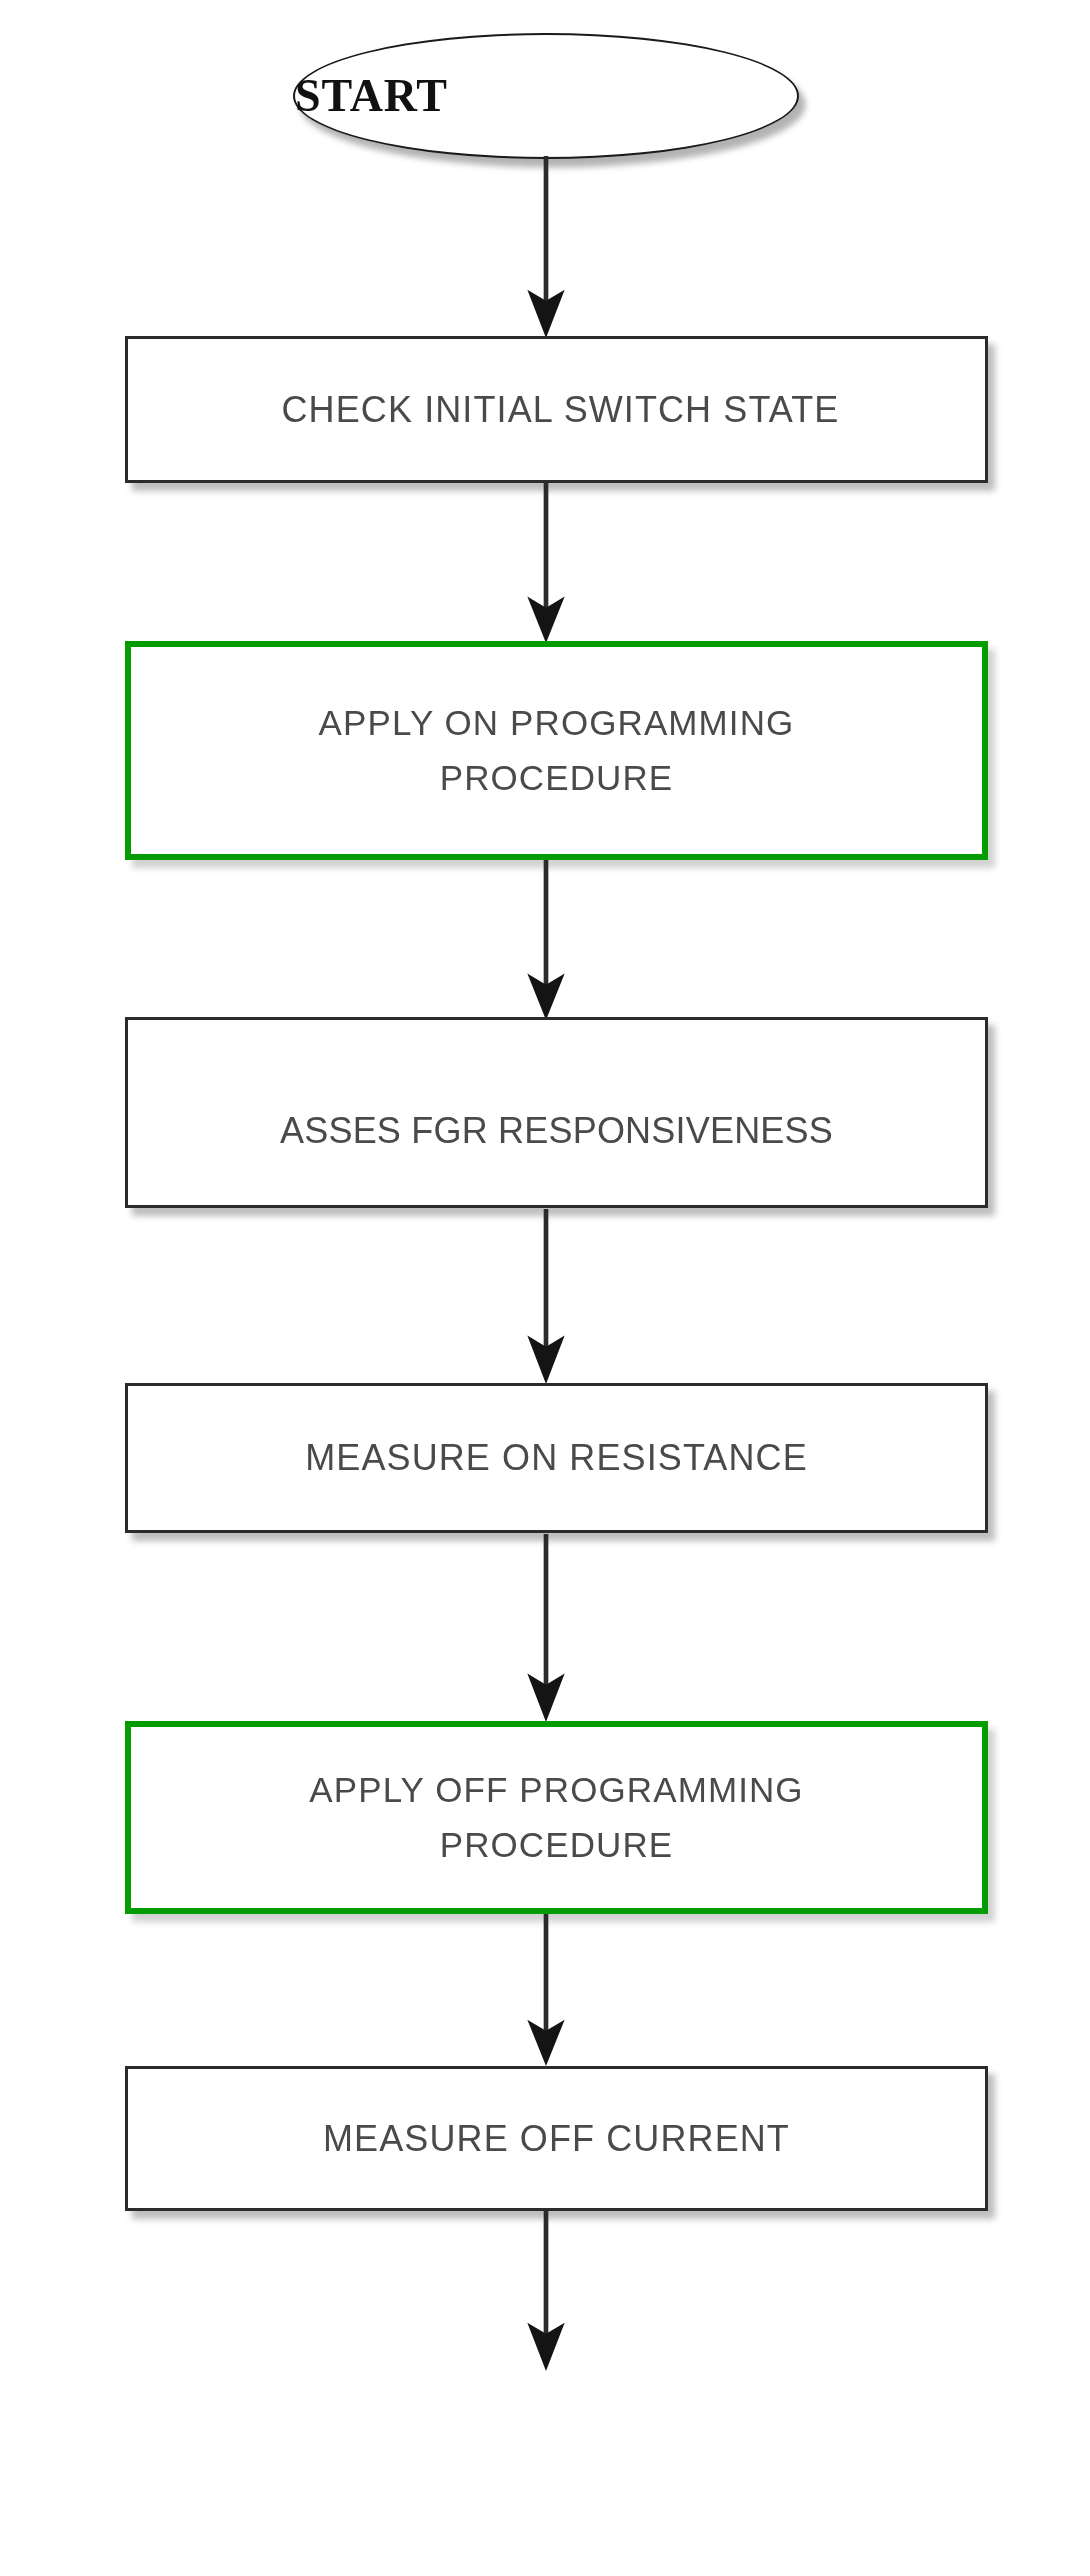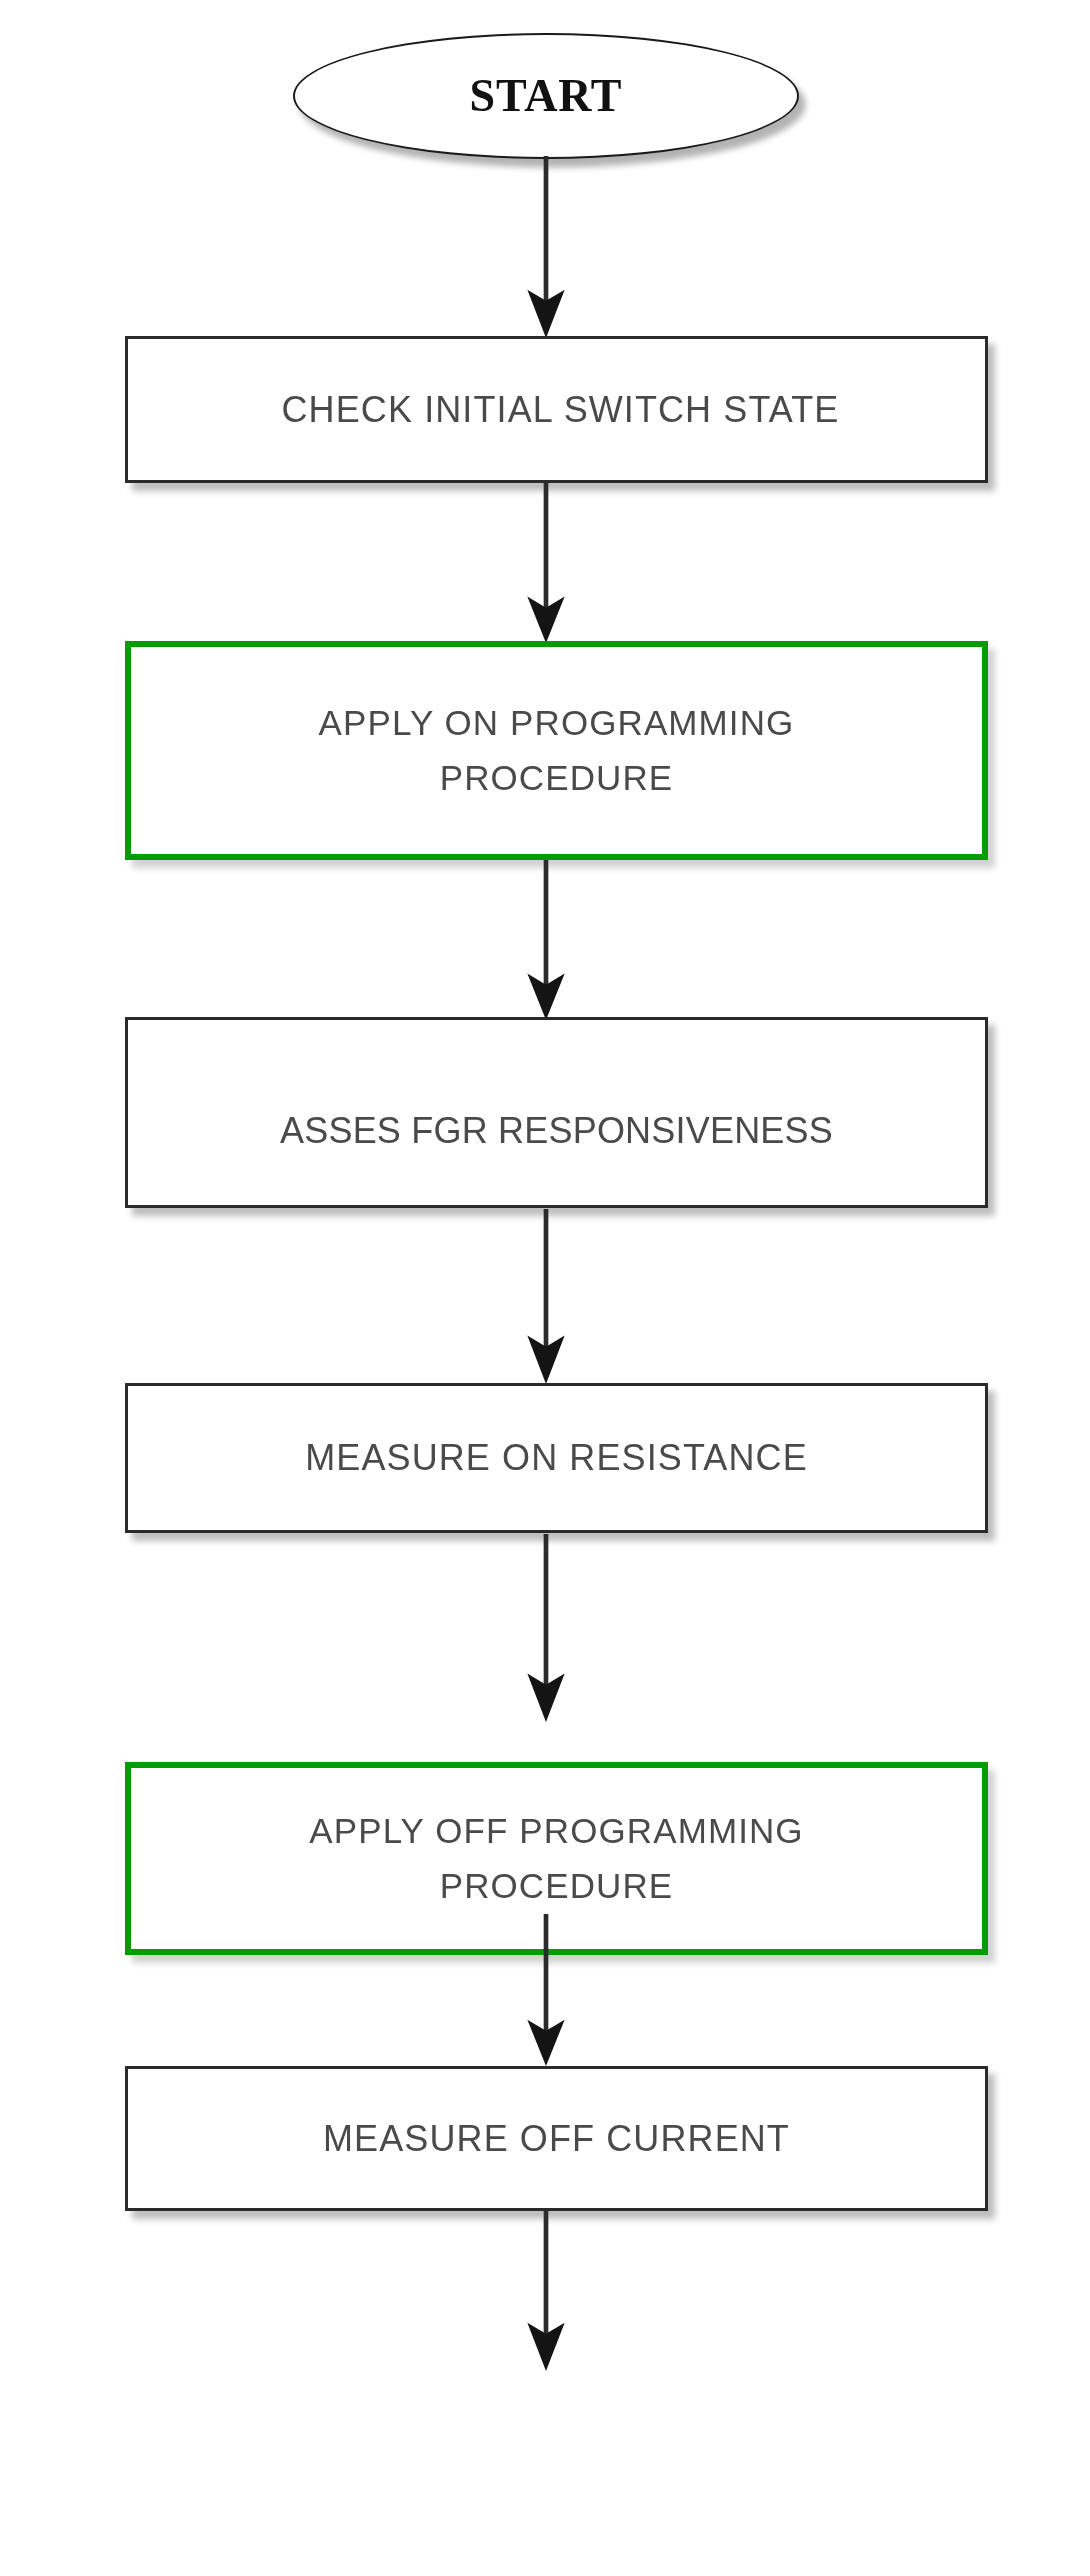--- a/index.html
+++ b/index.html
@@ -22,21 +22,21 @@
 
   
   .terminator {
     position: absolute;
     box-sizing: border-box;
     border: 2.8px solid #1a1a1a;
     border-radius: 50%;
     background: #ffffff;
     display: flex;
     align-items: center;
-    justify-content: center;
+    justify-content: flex-start;
     box-shadow: 6.5px 8.4px 6.5px rgba(0,0,0,0.30);
   }
   .terminator .node-label {
     font-family: "Liberation Serif", serif;
     font-weight: bold;
     font-size: 46px;
     letter-spacing: 0.9px;
     color: #111111;
     line-height: 1;
     white-space: nowrap;
@@ -139,21 +139,21 @@
     <span class="node-label">MEASURE ON RESISTANCE</span>
   </div>
 
   <div class="connector" style="left:518px; top:1534px; height:188px;">
     <svg viewBox="0 0 60 202" preserveAspectRatio="none" aria-hidden="true">
       <line x1="30" y1="0" x2="30" y2="174" stroke="#2b2b2b" stroke-width="5"></line>
       <polygon points="30,202 10,150 30,162 50,150" fill="#141414"></polygon>
     </svg>
   </div>
 
-  <div class="process highlight" style="left:125px; top:1721px; width:863px; height:193px;margin-top:41px;">
+  <div class="process highlight" style="left:125px; top:1721px; width:863px; height:193px;">
     <span class="node-label">APPLY OFF PROGRAMMING
 PROCEDURE</span>
   </div>
 
   <div class="connector" style="left:518px; top:1914px; height:152px;">
     <svg viewBox="0 0 60 164" preserveAspectRatio="none" aria-hidden="true">
       <line x1="30" y1="0" x2="30" y2="138" stroke="#2b2b2b" stroke-width="5"></line>
       <polygon points="30,164 10,114 30,126 50,114" fill="#141414"></polygon>
     </svg>
   </div>

